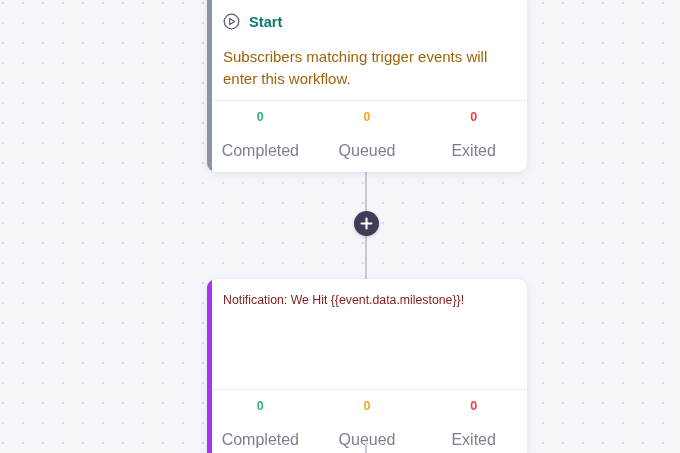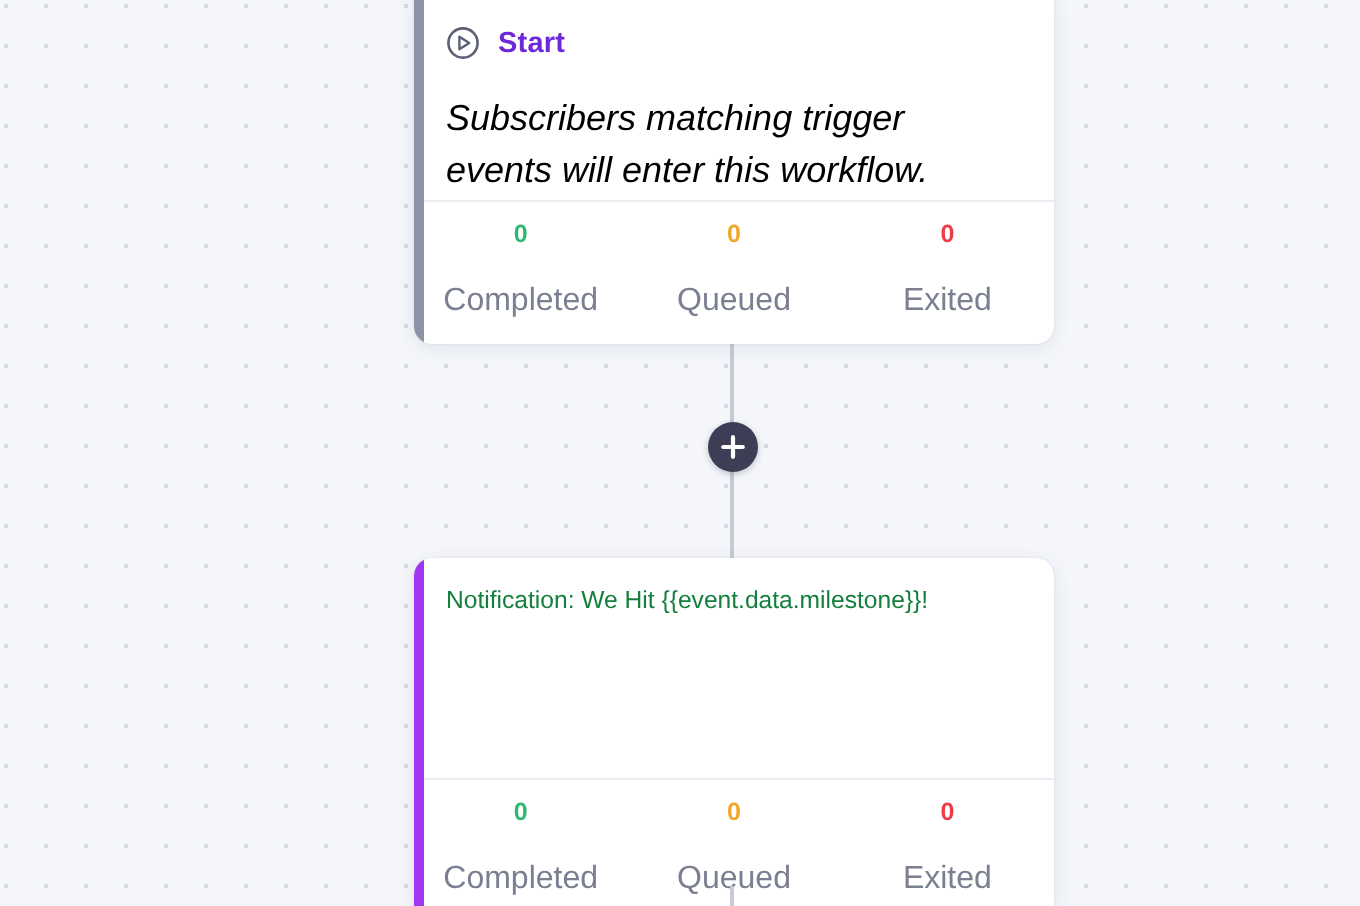--- a/index.html
+++ b/index.html
@@ -100,42 +100,41 @@
   }
   .card-header .hdr-icon {
     display: flex;
     align-items: center;
     justify-content: center;
     flex: 0 0 auto;
   }
   .card-header .hdr-title {
     font-size: 14.5px;
     font-weight: bold;
-    color: #6d28d9;
+    color: #0f766e;
     letter-spacing: 0.1px;
   }
 
   
   .entry-heading {
     font-size: 13.5px;
     font-weight: bold;
     color: #2e3142;
     margin: 0 0 5px 0;
   }
   .entry-desc {
-    font-size: 18px;
+    font-size: 15px;
     line-height: 1.45;
-    color: #000000;
+    color: #a16207;
     margin: 0;
     max-width: 270px;
-    font-style: italic;
   }
   .push-message {
     font-size: 12.3px;
-    color: #15803d;
+    color: #7f1d1d;
     margin: 0 0 30px 0;
   }
 
   .analytics-button {
     display: inline-block;
     font-size: 12.5px;
     font-weight: bold;
     color: #4f46e5;
     background: #ffffff;
     border: 1.4px solid #a9a5f2;

